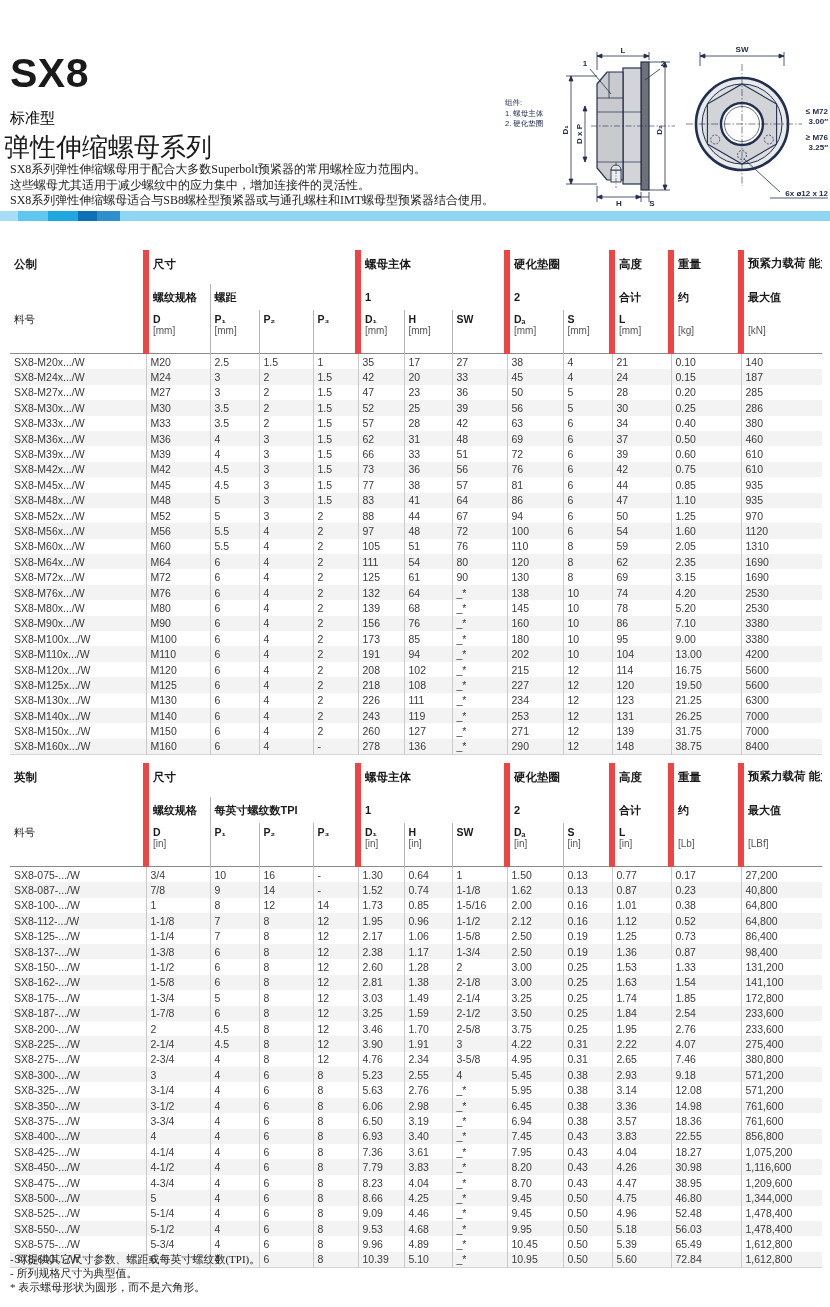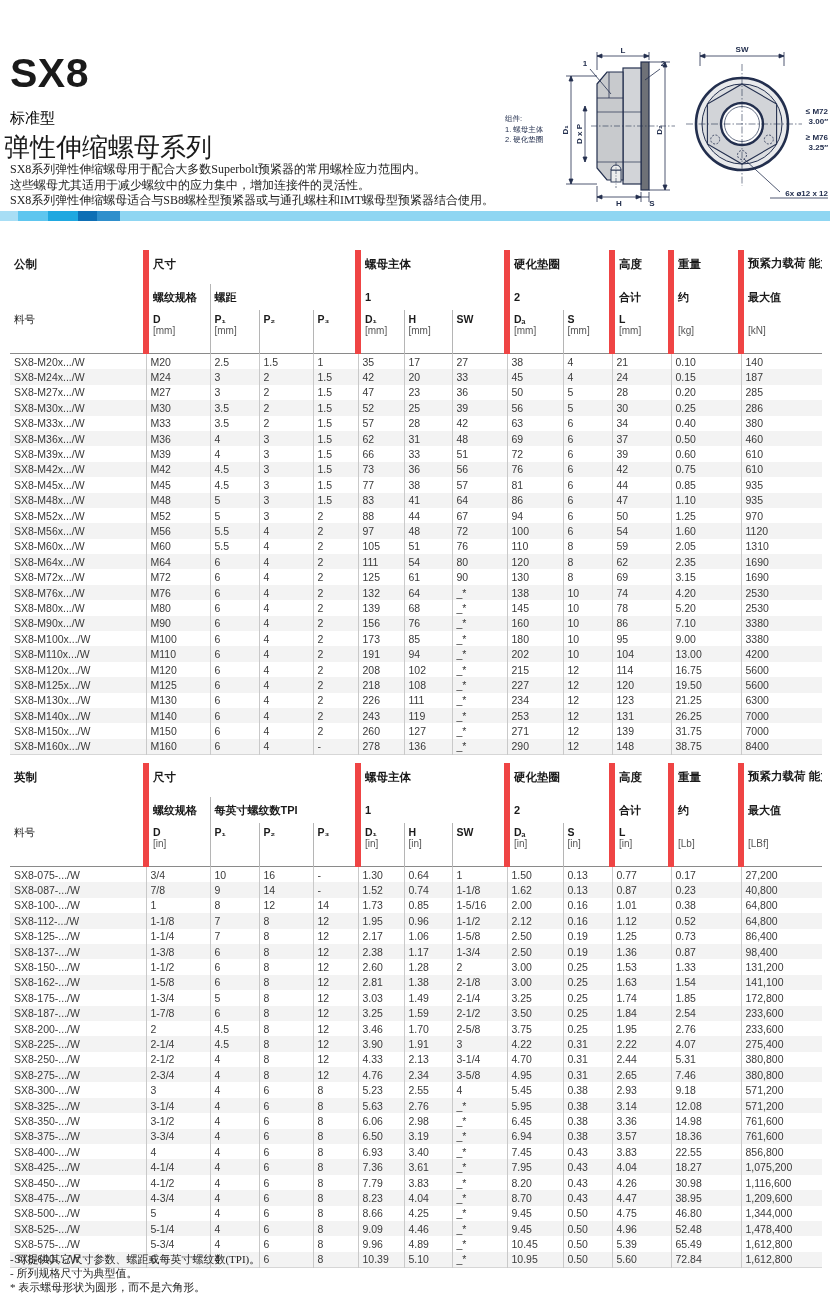--- a/index.html
+++ b/index.html
@@ -11,21 +11,21 @@
   
   .title{position:absolute;left:10px;top:52px;font-size:41px;font-weight:700;color:#1a1a1a;letter-spacing:0.5px;line-height:42px;}
   .subtitle1{position:absolute;left:10px;top:106px;font-size:15px;color:#000000;line-height:24px;}
   .subtitle2{position:absolute;left:4px;top:132px;font-size:26px;color:#1a1a1a;line-height:30px;}
   .desc{position:absolute;left:10px;top:162px;font-size:12px;line-height:15.5px;color:#222;
         font-family:"Liberation Serif","DejaVu Serif",serif;}
   
   .bar{position:absolute;left:0;top:211px;width:830px;height:10px;display:flex;}
   .bar div{height:10px;}
   
-  .legend{position:absolute;left:505px;top:114px;font-size:7.5px;line-height:10.5px;color:#232f4e;}
+  .legend{position:absolute;left:505px;top:98px;font-size:7.5px;line-height:10.5px;color:#232f4e;}
   .diag{position:absolute;top:36px;}
   .diag svg text{fill:#232f4e;font-family:"Liberation Sans","DejaVu Sans",sans-serif;font-weight:bold;font-size:8px;}
   
   table.spec{position:absolute;left:10px;border-collapse:collapse;table-layout:fixed;width:812px;margin-top:28px;}
   table.spec th,table.spec td{padding:0 2px 0 4px;text-align:left;font-weight:normal;white-space:nowrap;overflow:hidden;}
   table.spec thead th{color:#1a1a1a;}
   tr.h1 th{font-size:11.5px;font-weight:bold;vertical-align:top;padding-top:7px;height:27px;}
   tr.h2 th{font-size:11px;font-weight:bold;vertical-align:middle;height:26px;}
   tr.h3 th{font-size:10.5px;vertical-align:top;height:40px;padding-top:3px;}
   tr.h3 .cl{font-weight:bold;line-height:12px;min-height:12px;}
@@ -908,35 +908,20 @@
         <td>3.90</td>
         <td>1.91</td>
         <td>3</td>
         <td>4.22</td>
         <td>0.31</td>
         <td>2.22</td>
         <td>4.07</td>
         <td>275,400</td>
       </tr>
       <tr>
-        <td>SX8-250-.../W</td>
-        <td>2-1/2</td>
-        <td>4</td>
-        <td>8</td>
-        <td>12</td>
-        <td>4.33</td>
-        <td>2.13</td>
-        <td>3-1/4</td>
-        <td>4.70</td>
-        <td>0.31</td>
-        <td>2.44</td>
-        <td>5.31</td>
-        <td>380,800</td>
-      </tr>
-      <tr>
         <td>SX8-275-.../W</td>
         <td>2-3/4</td>
         <td>4</td>
         <td>8</td>
         <td>12</td>
         <td>4.76</td>
         <td>2.34</td>
         <td>3-5/8</td>
         <td>4.95</td>
         <td>0.31</td>
@@ -1088,20 +1073,35 @@
         <td>9.09</td>
         <td>4.46</td>
         <td>_*</td>
         <td>9.45</td>
         <td>0.50</td>
         <td>4.96</td>
         <td>52.48</td>
         <td>1,478,400</td>
       </tr>
       <tr>
+        <td>SX8-550-.../W</td>
+        <td>5-1/2</td>
+        <td>4</td>
+        <td>6</td>
+        <td>8</td>
+        <td>9.53</td>
+        <td>4.68</td>
+        <td>_*</td>
+        <td>9.95</td>
+        <td>0.50</td>
+        <td>5.18</td>
+        <td>56.03</td>
+        <td>1,478,400</td>
+      </tr>
+      <tr>
         <td>SX8-575-.../W</td>
         <td>5-3/4</td>
         <td>4</td>
         <td>6</td>
         <td>8</td>
         <td>9.96</td>
         <td>4.89</td>
         <td>_*</td>
         <td>10.45</td>
         <td>0.50</td>

